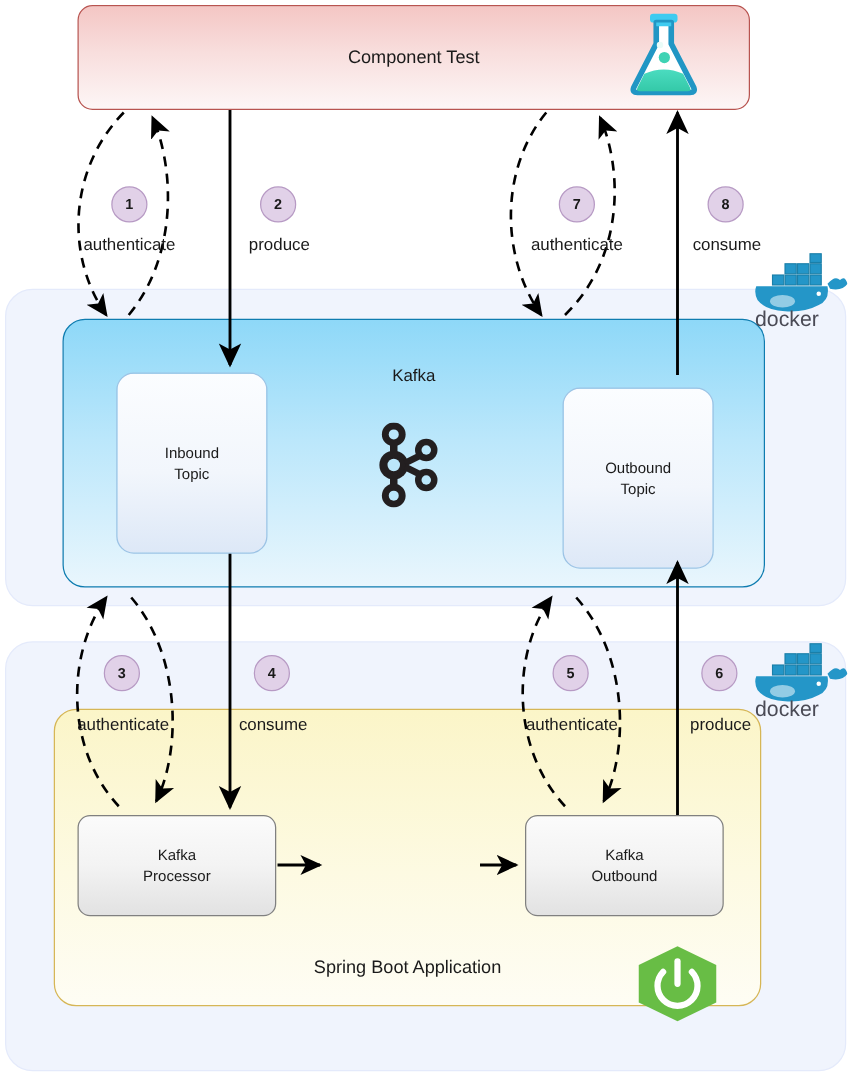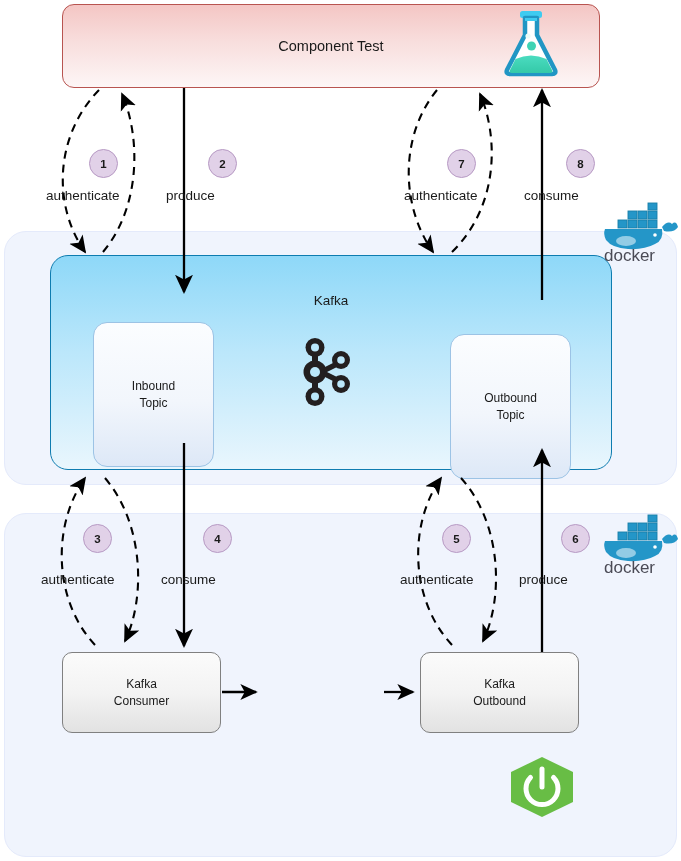--- a/index.html
+++ b/index.html
@@ -73,21 +73,21 @@
     position: absolute; left: 0; right: 0; bottom: 22px;
     text-align: center; font-size: 14.5px; color: #1a1a1a;
   }
 
   
   .topic-box {
     border: 1px solid #9cc3e5;
     border-radius: 14px;
     background: linear-gradient(to bottom, #fbfdff 0%, #f2f6fc 55%, #dde8f7 100%);
     box-sizing: border-box;
-    display: flex; align-items: center; justify-content: center; margin-top: 24px;
+    display: flex; align-items: center; justify-content: center;
   }
   .topic-box span {
     font-size: 12px; color: #1a1a1a; text-align: center; line-height: 1.35;
   }
   .topic-inbound  { left: 93px;  top: 298px; width: 121px; height: 145px; }
   .topic-outbound { left: 450px; top: 310px; width: 121px; height: 145px; }
 
   
   .grey-box {
     border: 1px solid #808080;
@@ -108,20 +108,21 @@
     width: 29px; height: 29px;
     border-radius: 50%;
     background: #e1d1e8;
     border: 1px solid #b79ac4;
     display: flex; align-items: center; justify-content: center;
     font-size: 11.5px; font-weight: bold; color: #1a1a1a;
     box-sizing: border-box;
   }
   .step-label {
     font-size: 13.5px; color: #1a1a1a; white-space: nowrap;
+    text-align: center;
   }
 
   
   #arrows {
     position: absolute; left: 0; top: 0;
     width: 681px; height: 861px;
     pointer-events: none;
   }
 
   
@@ -187,23 +188,26 @@
     </svg>
   </div>
 
   <div class="abs topic-box topic-inbound">
     <span><span>Inbound</span><br><span>Topic</span></span>
   </div>
   <div class="abs topic-box topic-outbound">
     <span><span>Outbound</span><br><span>Topic</span></span>
   </div>
 
+  <div class="abs spring-box">
+    <div class="spring-label">Spring Boot Application</div>
+  </div>
 
   <div class="abs grey-box box-consumer">
-    <span><span>Kafka</span><br><span>Consumer</span></span>
+    <span><span>Kafka</span><br><span>Processor</span></span>
   </div>
   <div class="abs grey-box box-producer">
     <span><span>Kafka</span><br><span>Outbound</span></span>
   </div>
 
   <div class="abs spring-logo">
     <svg viewBox="0 0 68 62" width="68" height="62">
       <polygon points="34,1 65,16 65,46 34,61 3,46 3,16" fill="#68bd45"></polygon>
       <g fill="none" stroke="#ffffff" stroke-width="5" stroke-linecap="round">
         <path d="M22.5 21.5 A16 16 0 1 0 45.5 21.5"></path>

